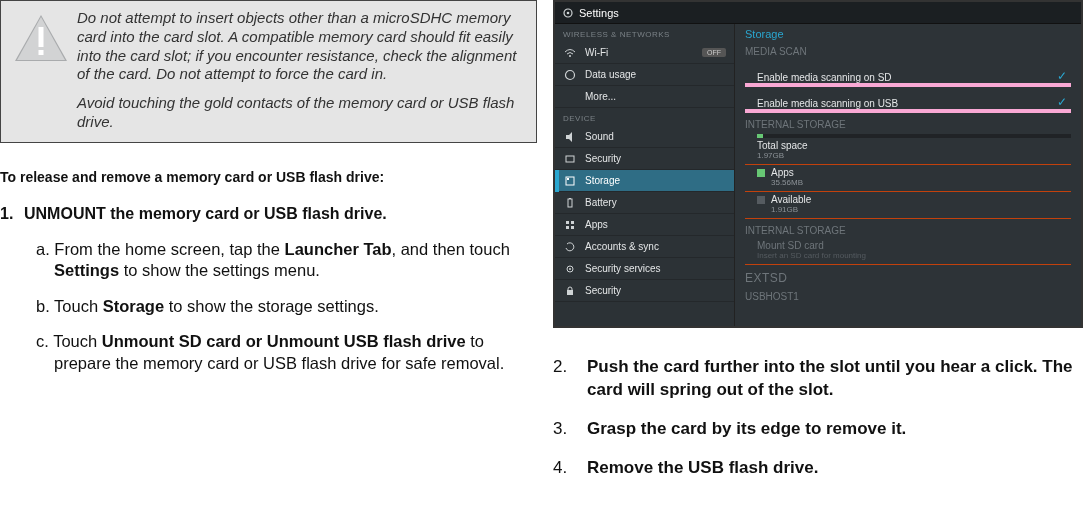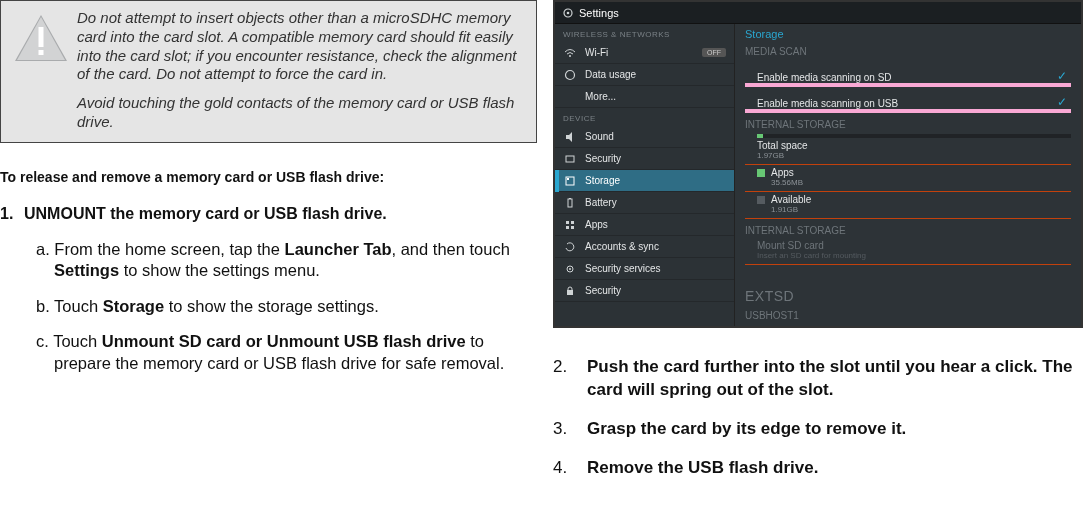--- a/index.html
+++ b/index.html
@@ -91,21 +91,21 @@
   .bar-row .fill { position:absolute; left:0; top:0; bottom:0; width:6px; background:#67c774; }
   .kv { padding-left:12px; border-bottom:1px solid #c2410c; padding-bottom:4px; margin-bottom:2px; }
   .kv .k { font-size:10px; color:#e4e6e7; }
   .kv .v { font-size:8px; color:#8c9297; }
   .kv-row { display:flex; align-items:center; }
   .kv-row .sw { width:8px; height:8px; margin-right:6px; }
   .sw.green { background:#67c774; }
   .sw.grey  { background:#555b60; }
   .muted .k { color:#6e757a; }
   .muted .v { color:#555b60; }
-  .extsd { font-size:14px; color:#6e757a; letter-spacing:0.5px; padding-left:0; margin-top:23px; }
+  .extsd { font-size:12px; color:#6e757a; letter-spacing:0.5px; padding-left:0; margin-top:6px; }
 
 </style>
 </head>
 <body>
 
 <div class="left-col">
 
   <div class="warn-box">
     <div class="warn-icon">
       <svg width="56" height="50" viewBox="0 0 56 50">

